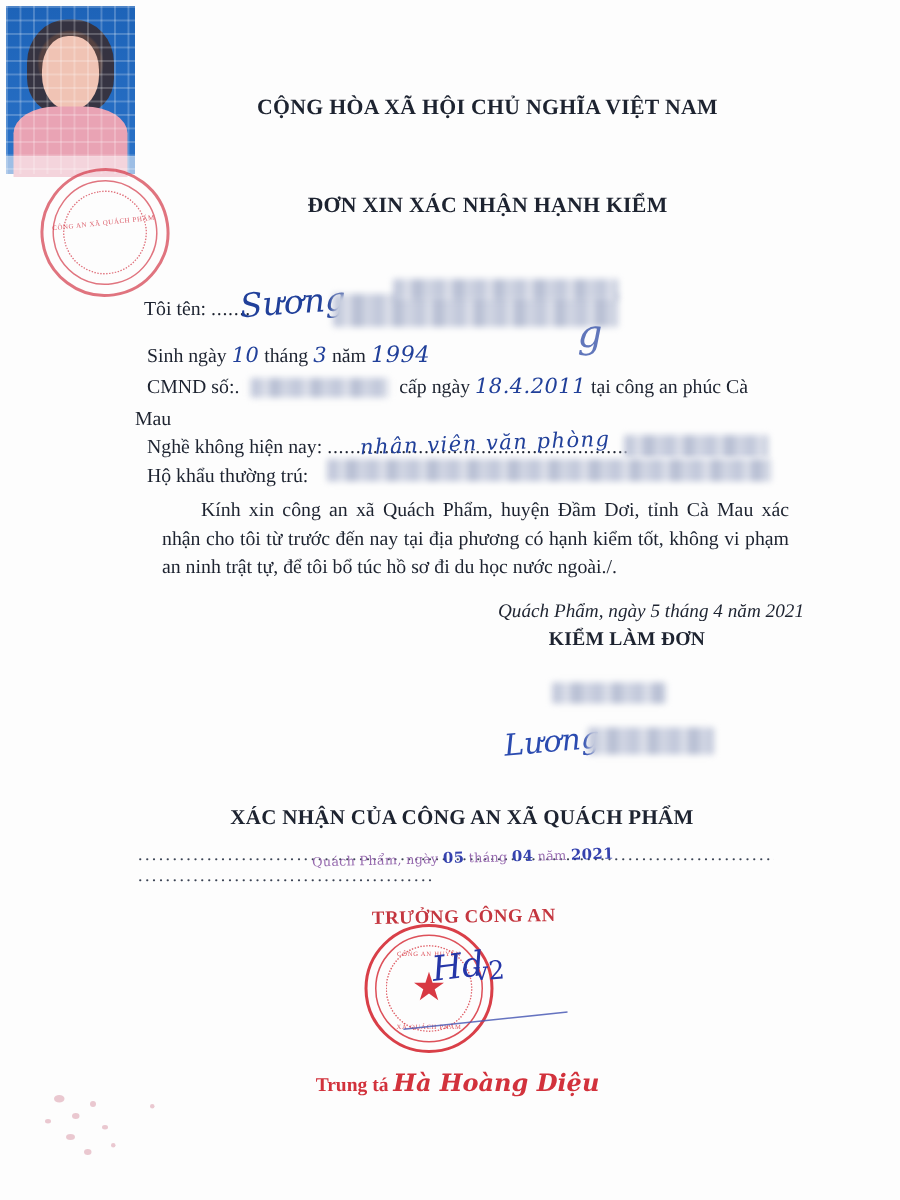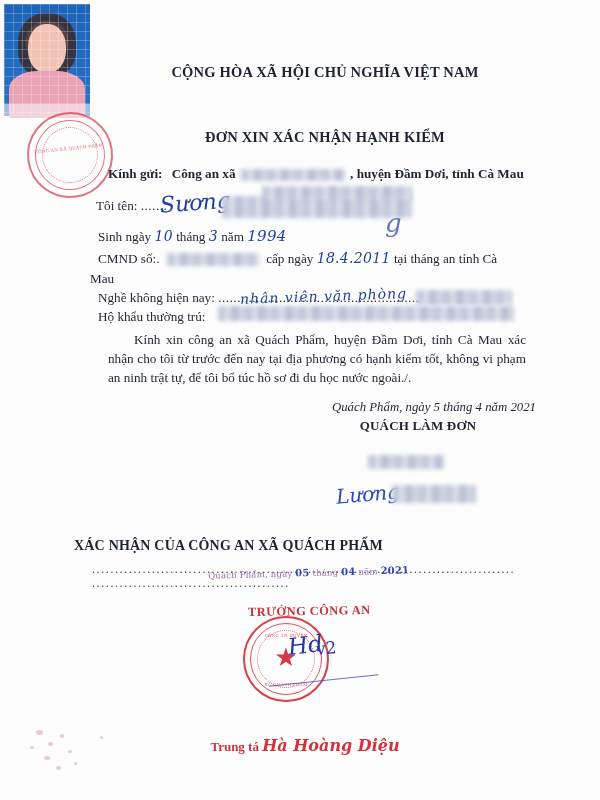--- a/index.html
+++ b/index.html
@@ -228,24 +228,24 @@
     position: absolute;
     left: 392px;
     top: 485px;
     width: 84px;
     height: 18px;
   }
 
   
   .verify-title {
     position: absolute;
-    left: 74px;
+    left: 93px;
     top: 538px;
     width: 430px;
-    text-align: left;
+    text-align: center;
     font-size: 14px;
     font-weight: bold;
     letter-spacing: .2px;
   }
   .dotline {
     position: absolute;
     left: 92px;
     width: 424px;
     font-size: 12px;
     color: #3a4354;
@@ -353,21 +353,20 @@
 
   .chief-name {
     position: absolute;
     left: 90px;
     top: 712px;
     width: 430px;
     text-align: center;
     font-size: 13px;
     color: #d2323c;
     font-weight: bold;
-    margin-top: 24px;
   }
   .chief-name .script {
     font-family: "DejaVu Serif", serif;
     font-style: italic;
     font-size: 16px;
   }
 
   
   .smudge {
     position: absolute;
@@ -387,26 +386,20 @@
     <div class="body"></div>
     <div class="px"></div>
   </div>
   <div class="seal-photo-mask"></div>
   <div class="seal-photo"></div>
   <div class="seal-photo-txt">CÔNG AN XÃ QUÁCH PHẨM</div>
 
   <div class="nation">CỘNG HÒA XÃ HỘI CHỦ NGHĨA VIỆT NAM</div>
   <div class="doc-title">ĐƠN XIN XÁC NHẬN HẠNH KIỂM</div>
 
-  <div class="line" style="left:108px; top:166px;">
-    <span class="bold">Kính gửi:</span>
-    <span class="bold" style="margin-left:6px;">Công an xã</span>
-    <span class="redact" style="width:104px;height:12px;margin:0 2px;"></span>
-    <span class="bold">, huyện Đầm Dơi, tỉnh Cà Mau</span>
-  </div>
 
   <div class="line" style="left:96px; top:198px;">
     <span>Tôi tên:</span>
     <span class="dots">.......</span>
   </div>
   <div style="position:absolute; left:160px; top:190px; font-family:'DejaVu Serif',serif; font-style:italic; font-size:22px; color:#21409a; transform:rotate(-4deg);">Sương</div>
   <span class="redact" style="position:absolute; left:222px; top:196px; width:190px; height:22px;"></span>
   <span class="redact" style="position:absolute; left:262px; top:186px; width:150px; height:14px;"></span>
 
   <div class="line" style="left:98px; top:227px;">
@@ -417,40 +410,40 @@
     <span>năm</span>
     <span class="hand" style="font-size:15px;">1994</span>
   </div>
   <div style="position:absolute; left:385px; top:208px; font-family:'DejaVu Serif',serif; font-style:italic; font-size:26px; color:#3b56ab; opacity:.8;">g</div>
 
   <div class="line" style="left:98px; top:250px;">
     <span>CMND số:.</span>
     <span class="redact" style="width:92px;height:13px;margin:0 4px;"></span>
     <span>cấp ngày</span>
     <span class="hand" style="font-size:14px;">18.4.2011</span>
-    <span>tại tháng an tỉnh Cà</span>
+    <span>tại công an phúc Cà</span>
   </div>
   <div class="line" style="left:90px; top:271px;">Mau</div>
 
   <div class="line" style="left:98px; top:290px;">
     <span>Nghề không hiện nay:</span>
     <span class="dots">.....................................................</span>
   </div>
   <div style="position:absolute; left:240px; top:288px; font-family:'DejaVu Serif',serif; font-style:italic; font-size:14px; color:#21409a; letter-spacing:1px; transform:rotate(-2deg);">nhân viên văn phòng</div>
   <span class="redact" style="position:absolute; left:416px; top:290px; width:96px; height:15px;"></span>
 
   <div class="line" style="left:98px; top:309px;">
     <span>Hộ khẩu thường trú:</span>
   </div>
   <span class="redact" style="position:absolute; left:218px; top:306px; width:296px; height:15px;"></span>
 
   <div class="para">Kính xin công an xã Quách Phẩm, huyện Đầm Dơi, tỉnh Cà Mau xác nhận cho tôi từ trước đến nay tại địa phương có hạnh kiểm tốt, không vi phạm an ninh trật tự, để tôi bổ túc hồ sơ đi du học nước ngoài./.</div>
 
   <div class="place-date">Quách Phẩm, ngày 5 tháng 4 năm 2021</div>
-  <div class="signer-role">QUÁCH LÀM ĐƠN</div>
+  <div class="signer-role">KIỂM LÀM ĐƠN</div>
   <span class="redact signer-name-redact"></span>
   <div class="signature-applicant">Lương</div>
   <span class="redact signature-applicant-redact"></span>
 
   <div class="verify-title">XÁC NHẬN CỦA CÔNG AN XÃ QUÁCH PHẨM</div>
   <div class="dotline" style="top:562px;">..............................................................................................................</div>
   <div class="dotline" style="top:576px;">
     <span>...........................................</span>
     <span style="visibility:hidden;">xxxxxxxxxxxxxxxxxxxxxxxxxxxxxx</span>
     

